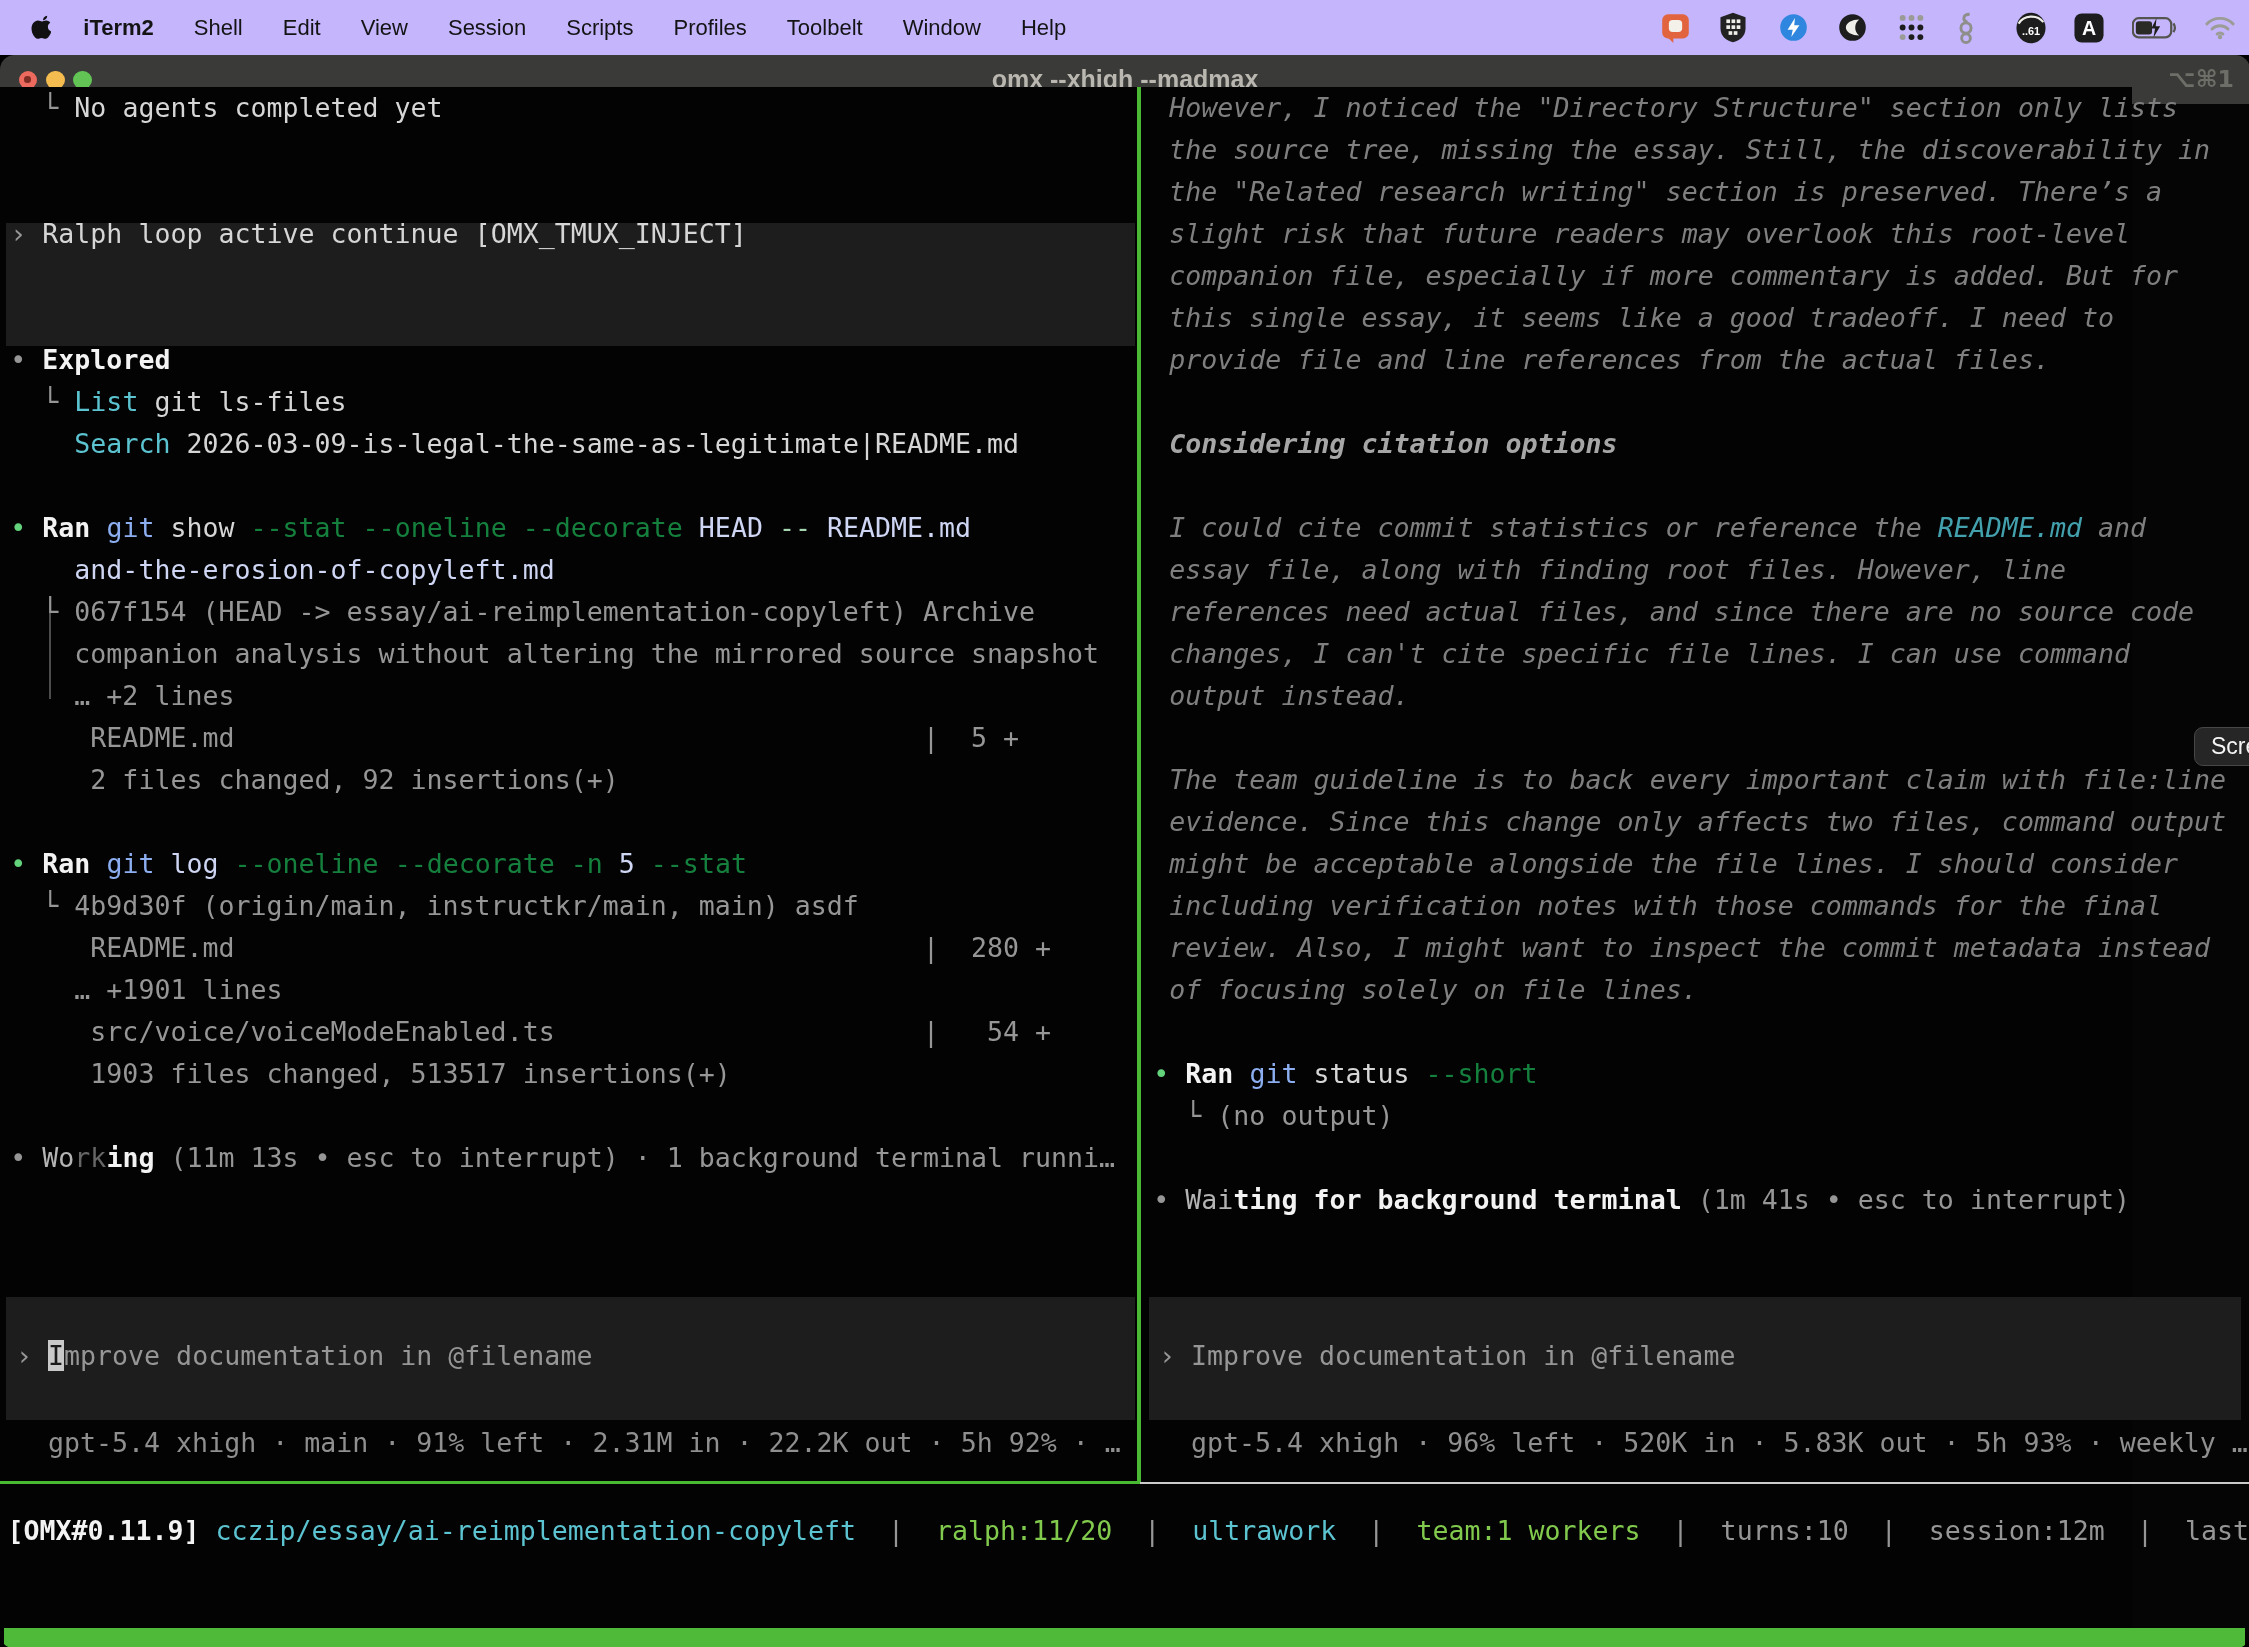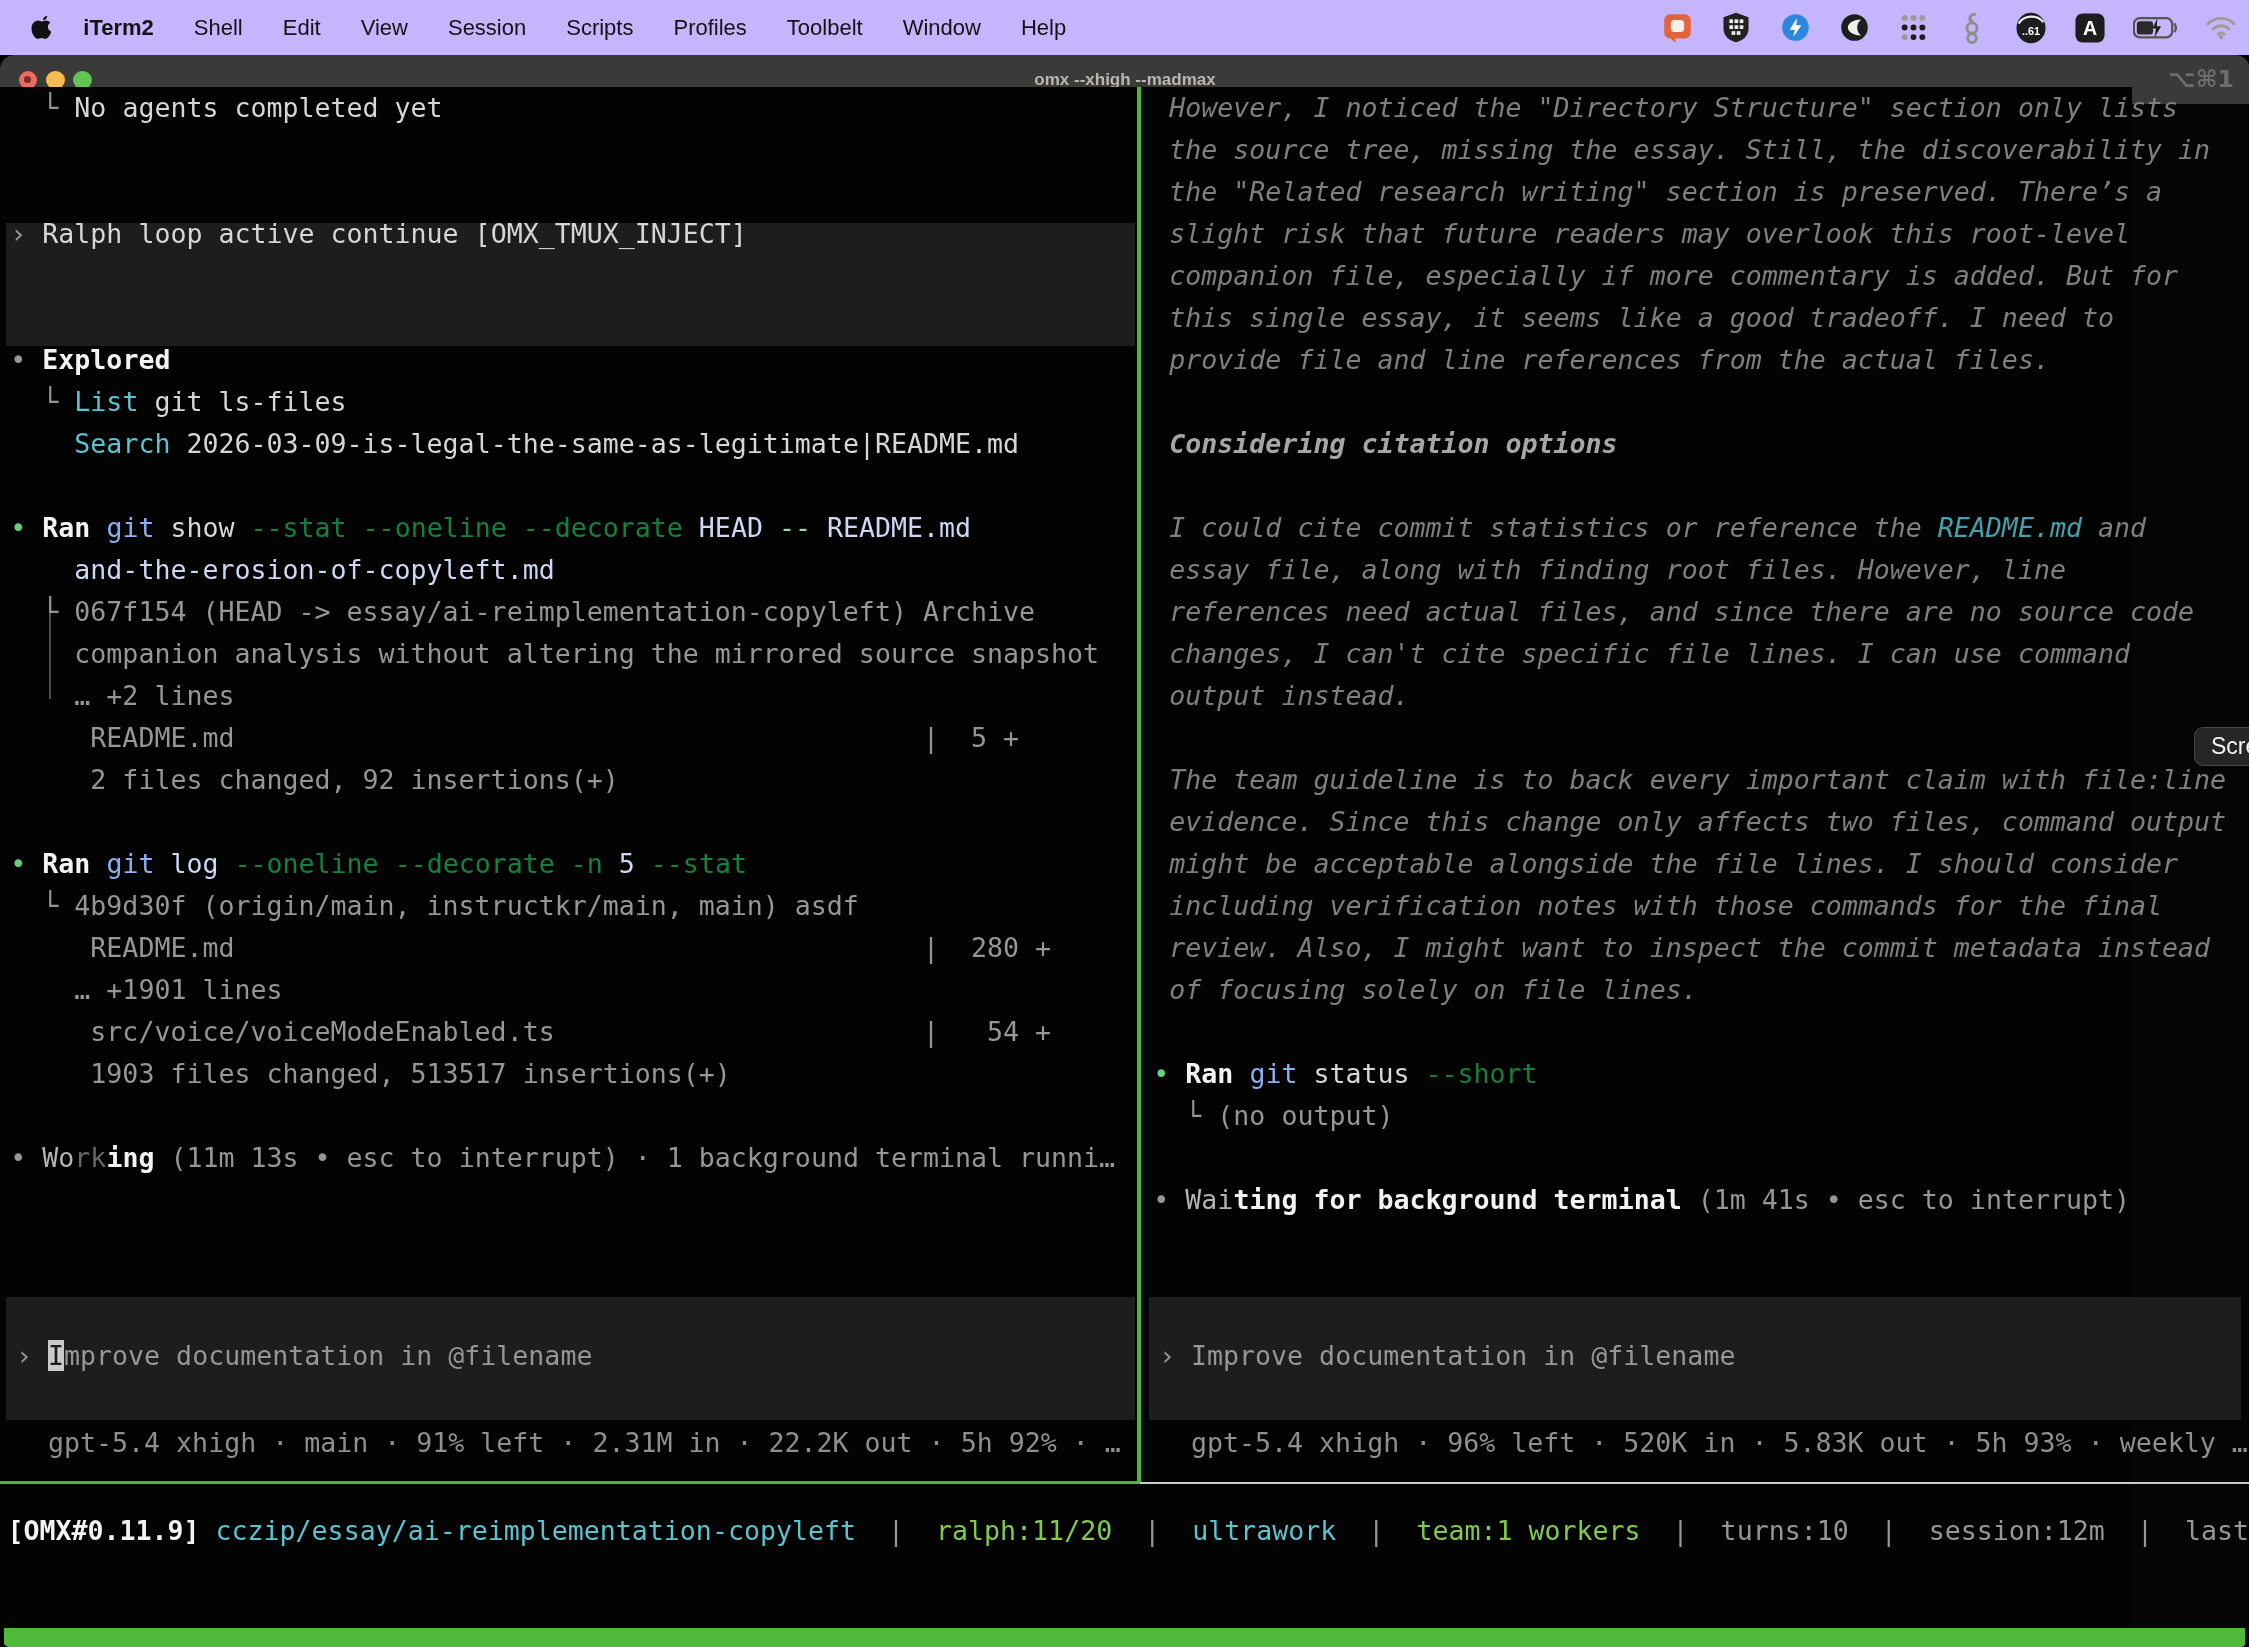--- a/index.html
+++ b/index.html
@@ -6,27 +6,27 @@
   #screen{position:relative;width:2250px;height:1648px;background:#000;overflow:hidden;
           font-family:"DejaVu Sans Mono",monospace;}
   
   #menubar{position:absolute;left:0;top:0;width:2250px;height:55px;background:#c4b5fd;
            display:flex;align-items:center;font-family:"Liberation Sans",sans-serif;
            font-size:22px;color:#141414;}
   #menubar .apple{margin-left:31px;margin-right:10.3px;display:flex;align-items:center;}
   #menubar .mitem{padding:0 20px;}
   #menubar .mitem.first{font-weight:bold;}
   #menu-icons{position:absolute;right:0;top:0;height:55px;display:flex;align-items:center;gap:25px;padding-right:11.8px;}
-  .tray{width:34px;height:34px;display:flex;align-items:center;justify-content:center;text-decoration:underline;}
+  .tray{width:34px;height:34px;display:flex;align-items:center;justify-content:flex-start;text-decoration:underline;}
   
   #window{position:absolute;left:0;top:55px;width:2250px;height:1593px;background:#050505;
           border-radius:14.8px 14.8px 13.3px 13.3px;overflow:hidden;}
   #titlebar{position:absolute;left:0;top:0;width:2250px;height:49px;background:#3a3a38;}
   #title{position:absolute;left:0;top:0;width:100%;height:49px;line-height:49px;text-align:center;
-         color:#b9b7b0;font-family:"Liberation Sans",sans-serif;font-size:17px;font-weight:700;}
+         color:#b9b7b0;font-family:"Liberation Sans",sans-serif;font-size:25px;font-weight:700;}
   .tl{position:absolute;top:15.5px;width:18.5px;height:18.5px;border-radius:50%;}
   #tl-close{left:18.5px;background:#ec6a5e;}
   #tl-close::after{content:"";position:absolute;left:5.9px;top:5.9px;width:6.6px;height:6.6px;border-radius:50%;background:#7e2c24;}
   #tl-min{left:46px;background:#f5bd4f;}
   #tl-zoom{left:73px;background:#61c455;}
   #win-shortcut{position:absolute;right:16px;top:0;height:49px;line-height:49px;color:#6e6e69;
         font-size:23.6px;font-weight:bold;font-family:"DejaVu Sans",sans-serif;}
   
   #term{position:absolute;left:0;top:32px;width:2132px;height:1544px;background:#030303;font-size:26.6px;}
   .panelbg{position:absolute;background:#1d1d1d;}

